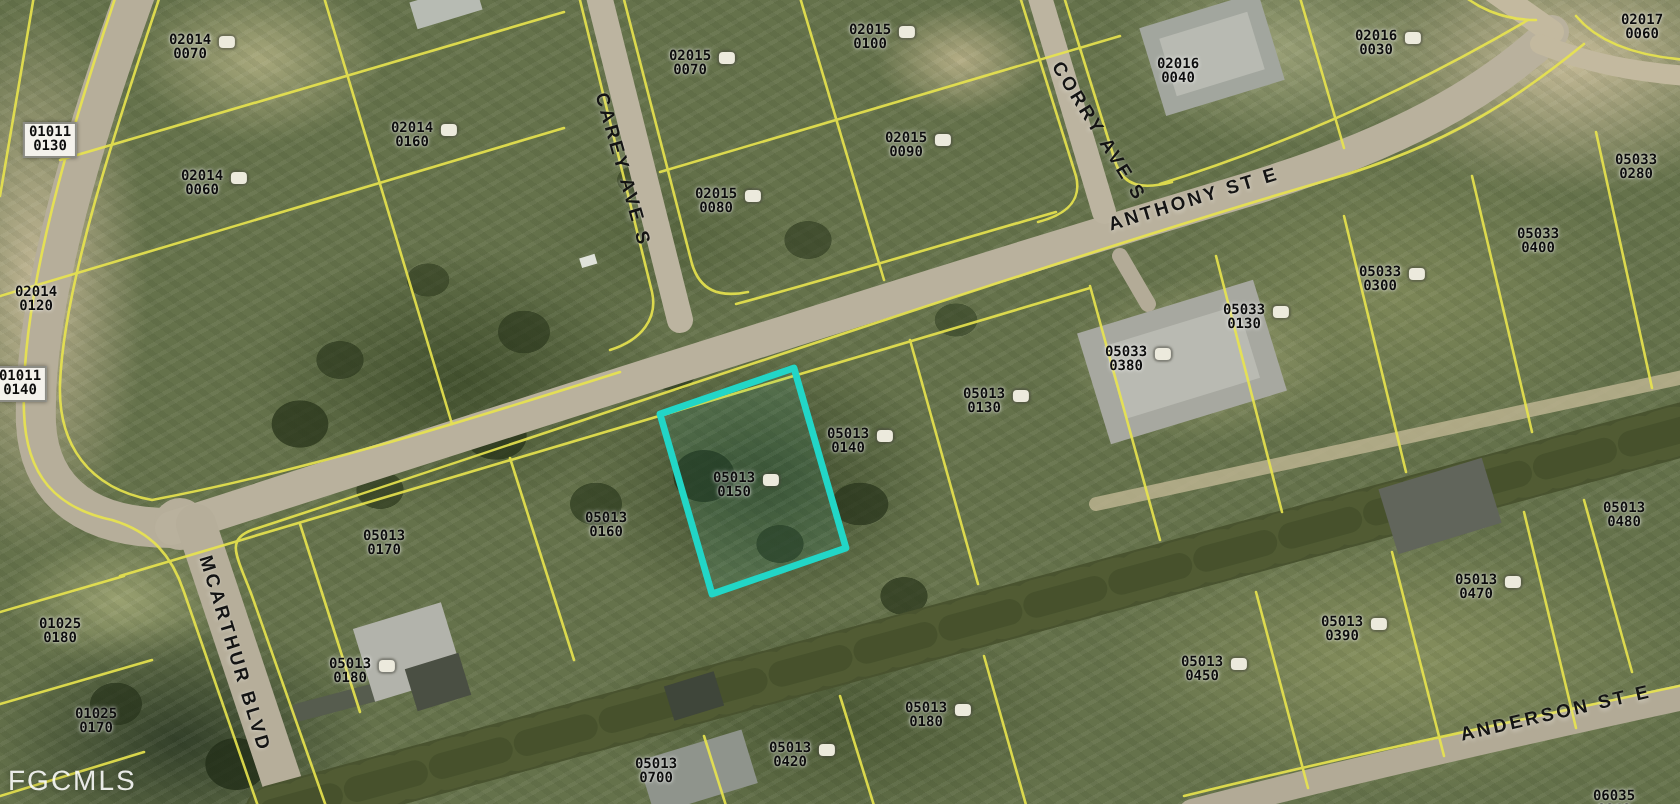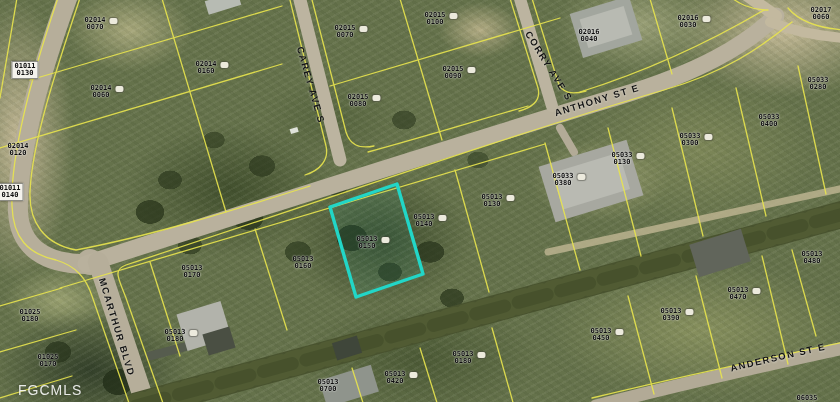--- a/index.html
+++ b/index.html
@@ -51,21 +51,21 @@
   .plabel{position:absolute;transform:translate(-50%,-50%);
     font:700 7px/7px "DejaVu Sans Mono",monospace;color:#0d0d0d;text-align:center;
     text-shadow:0 0 2px rgba(255,255,255,.8),0 0 1px rgba(255,255,255,.6);white-space:nowrap;}
   .plabel.chip{background:#f4f2ec;border:1px solid #8c8c84;padding:1px 2px;
     text-shadow:none;box-shadow:0 0 2px rgba(0,0,0,.45);}
   .picon{position:absolute;left:100%;top:1px;margin-left:4px;width:8px;height:6px;
     background:#eceadd;border-radius:2px;box-shadow:0 0 1px 1px rgba(70,70,60,.5);}
   .slabel{position:absolute;font:700 9.5px "Liberation Sans",sans-serif;color:#141414;
     letter-spacing:1.5px;white-space:nowrap;
     text-shadow:0 1px 2px rgba(255,255,250,.4),0 0 1px rgba(255,255,250,.35);}
-  .watermark{position:absolute;left:18px;bottom:4px;
+  .watermark{position:absolute;left:4px;bottom:4px;
     font:400 14px "Liberation Sans",sans-serif;color:rgba(255,255,255,.88);
     letter-spacing:1px;text-shadow:0 0 3px rgba(0,0,0,.3);}
 </style>
 </head>
 <body>
 
 <div id="stage">
   <div id="terrain"></div>
   <div id="canopy"></div>
 

